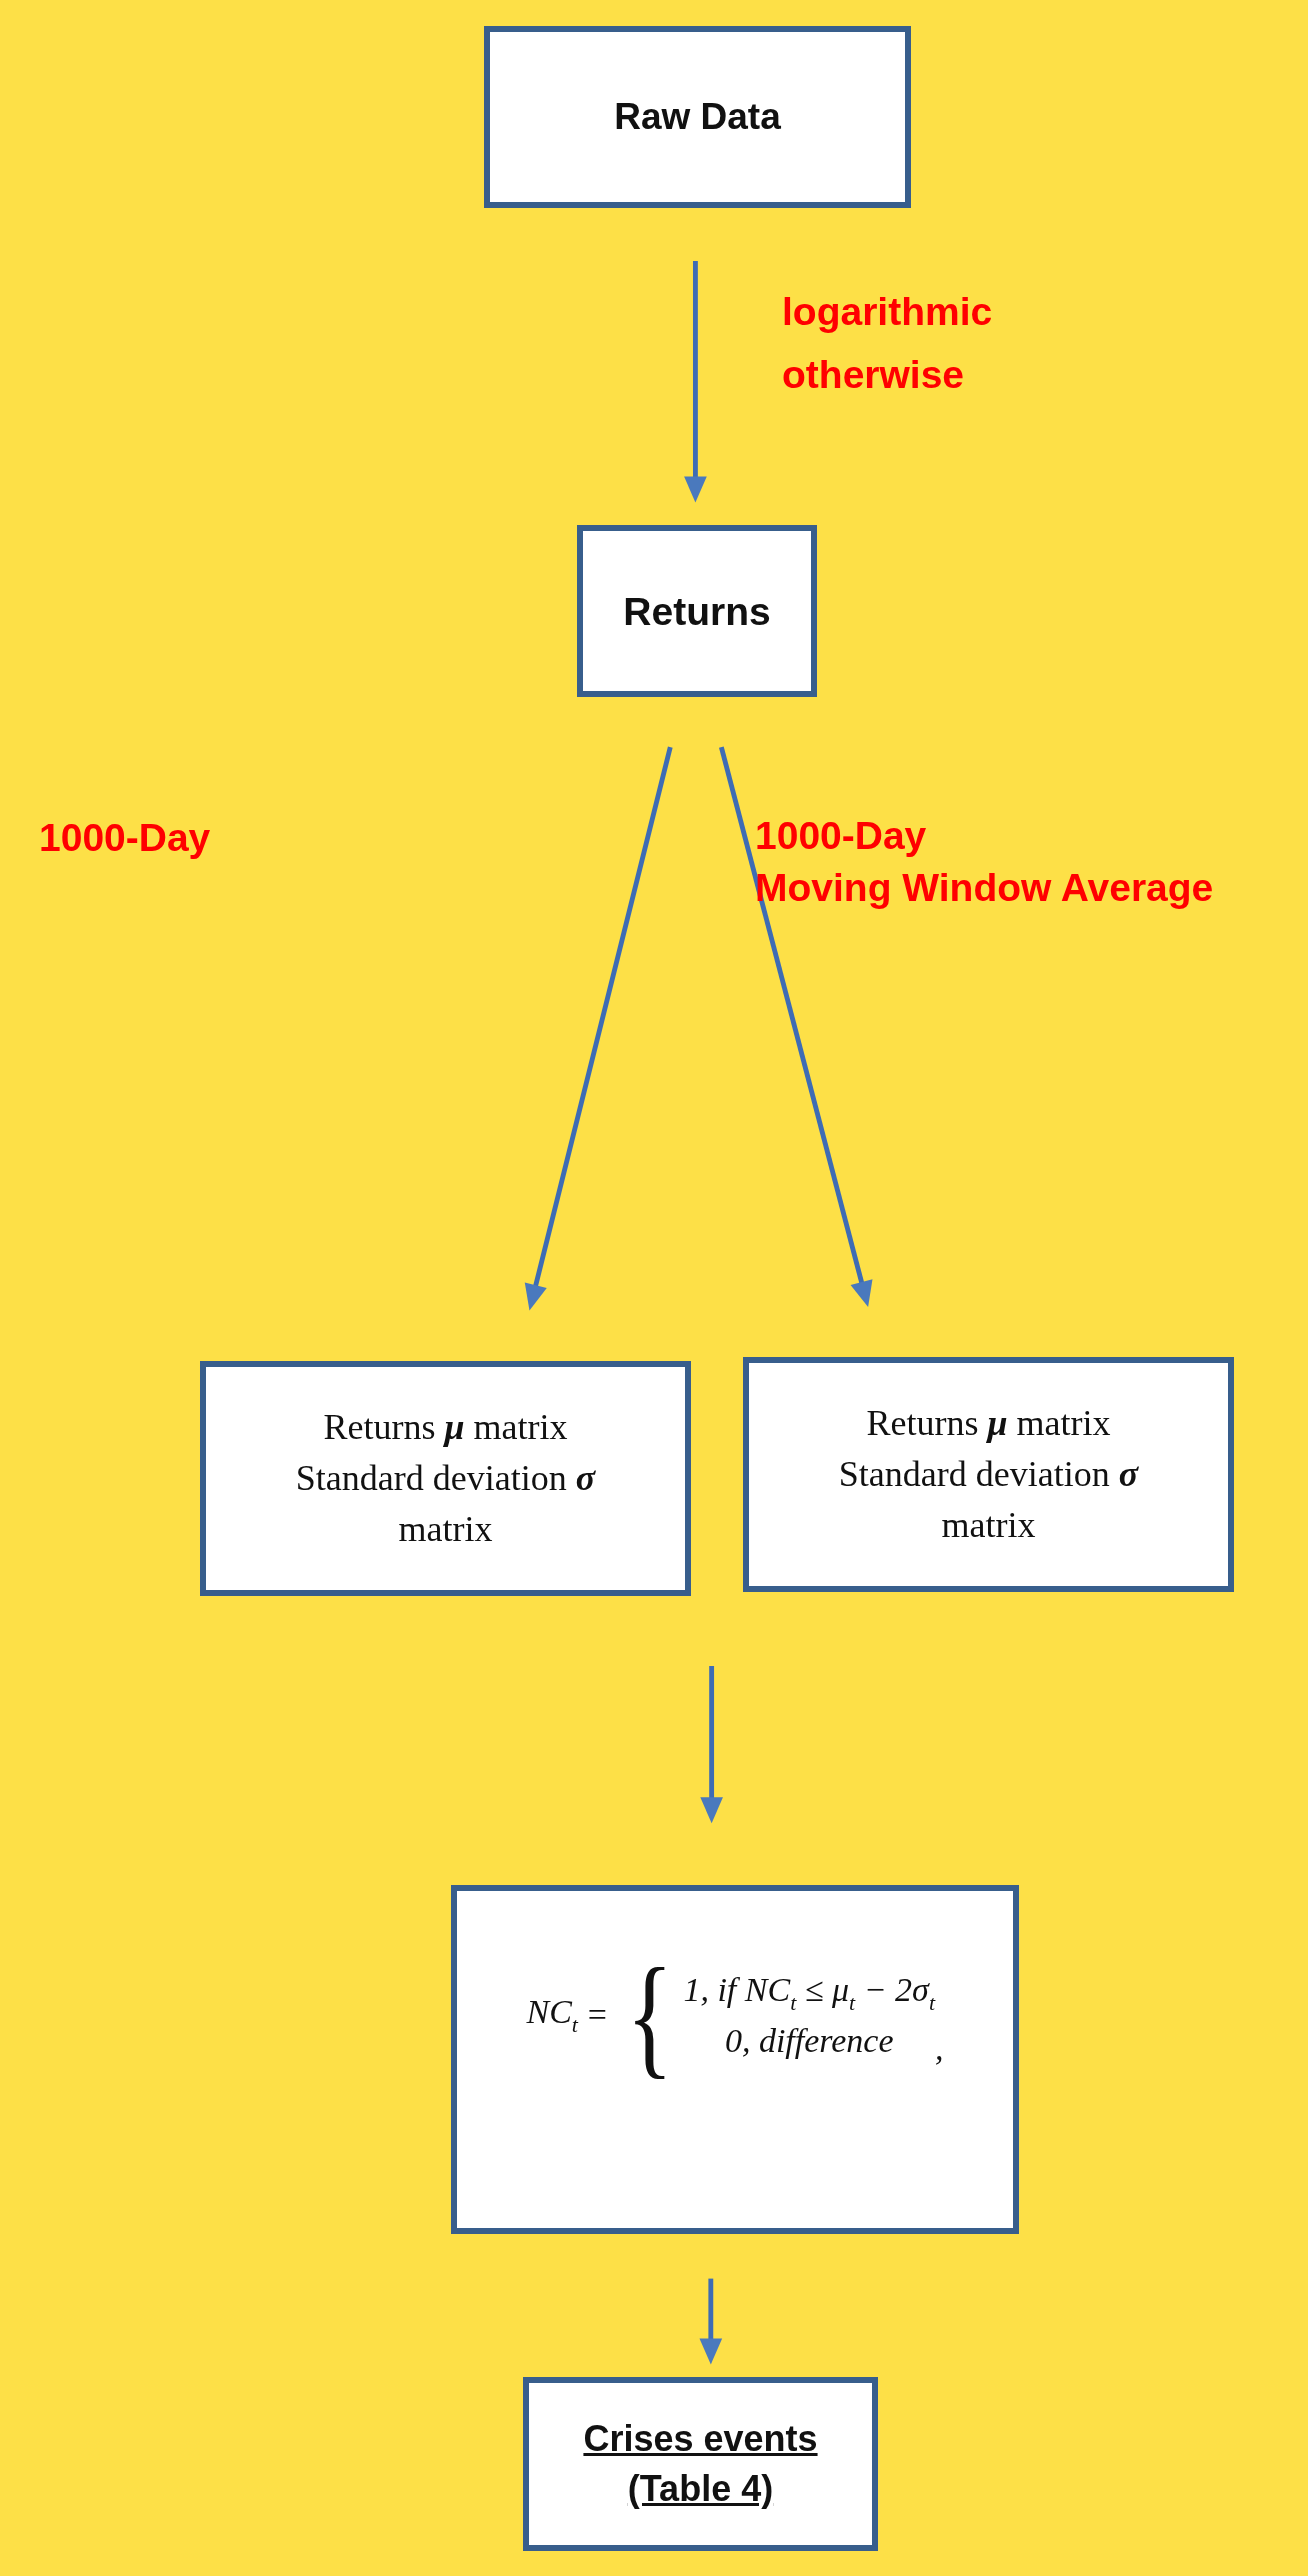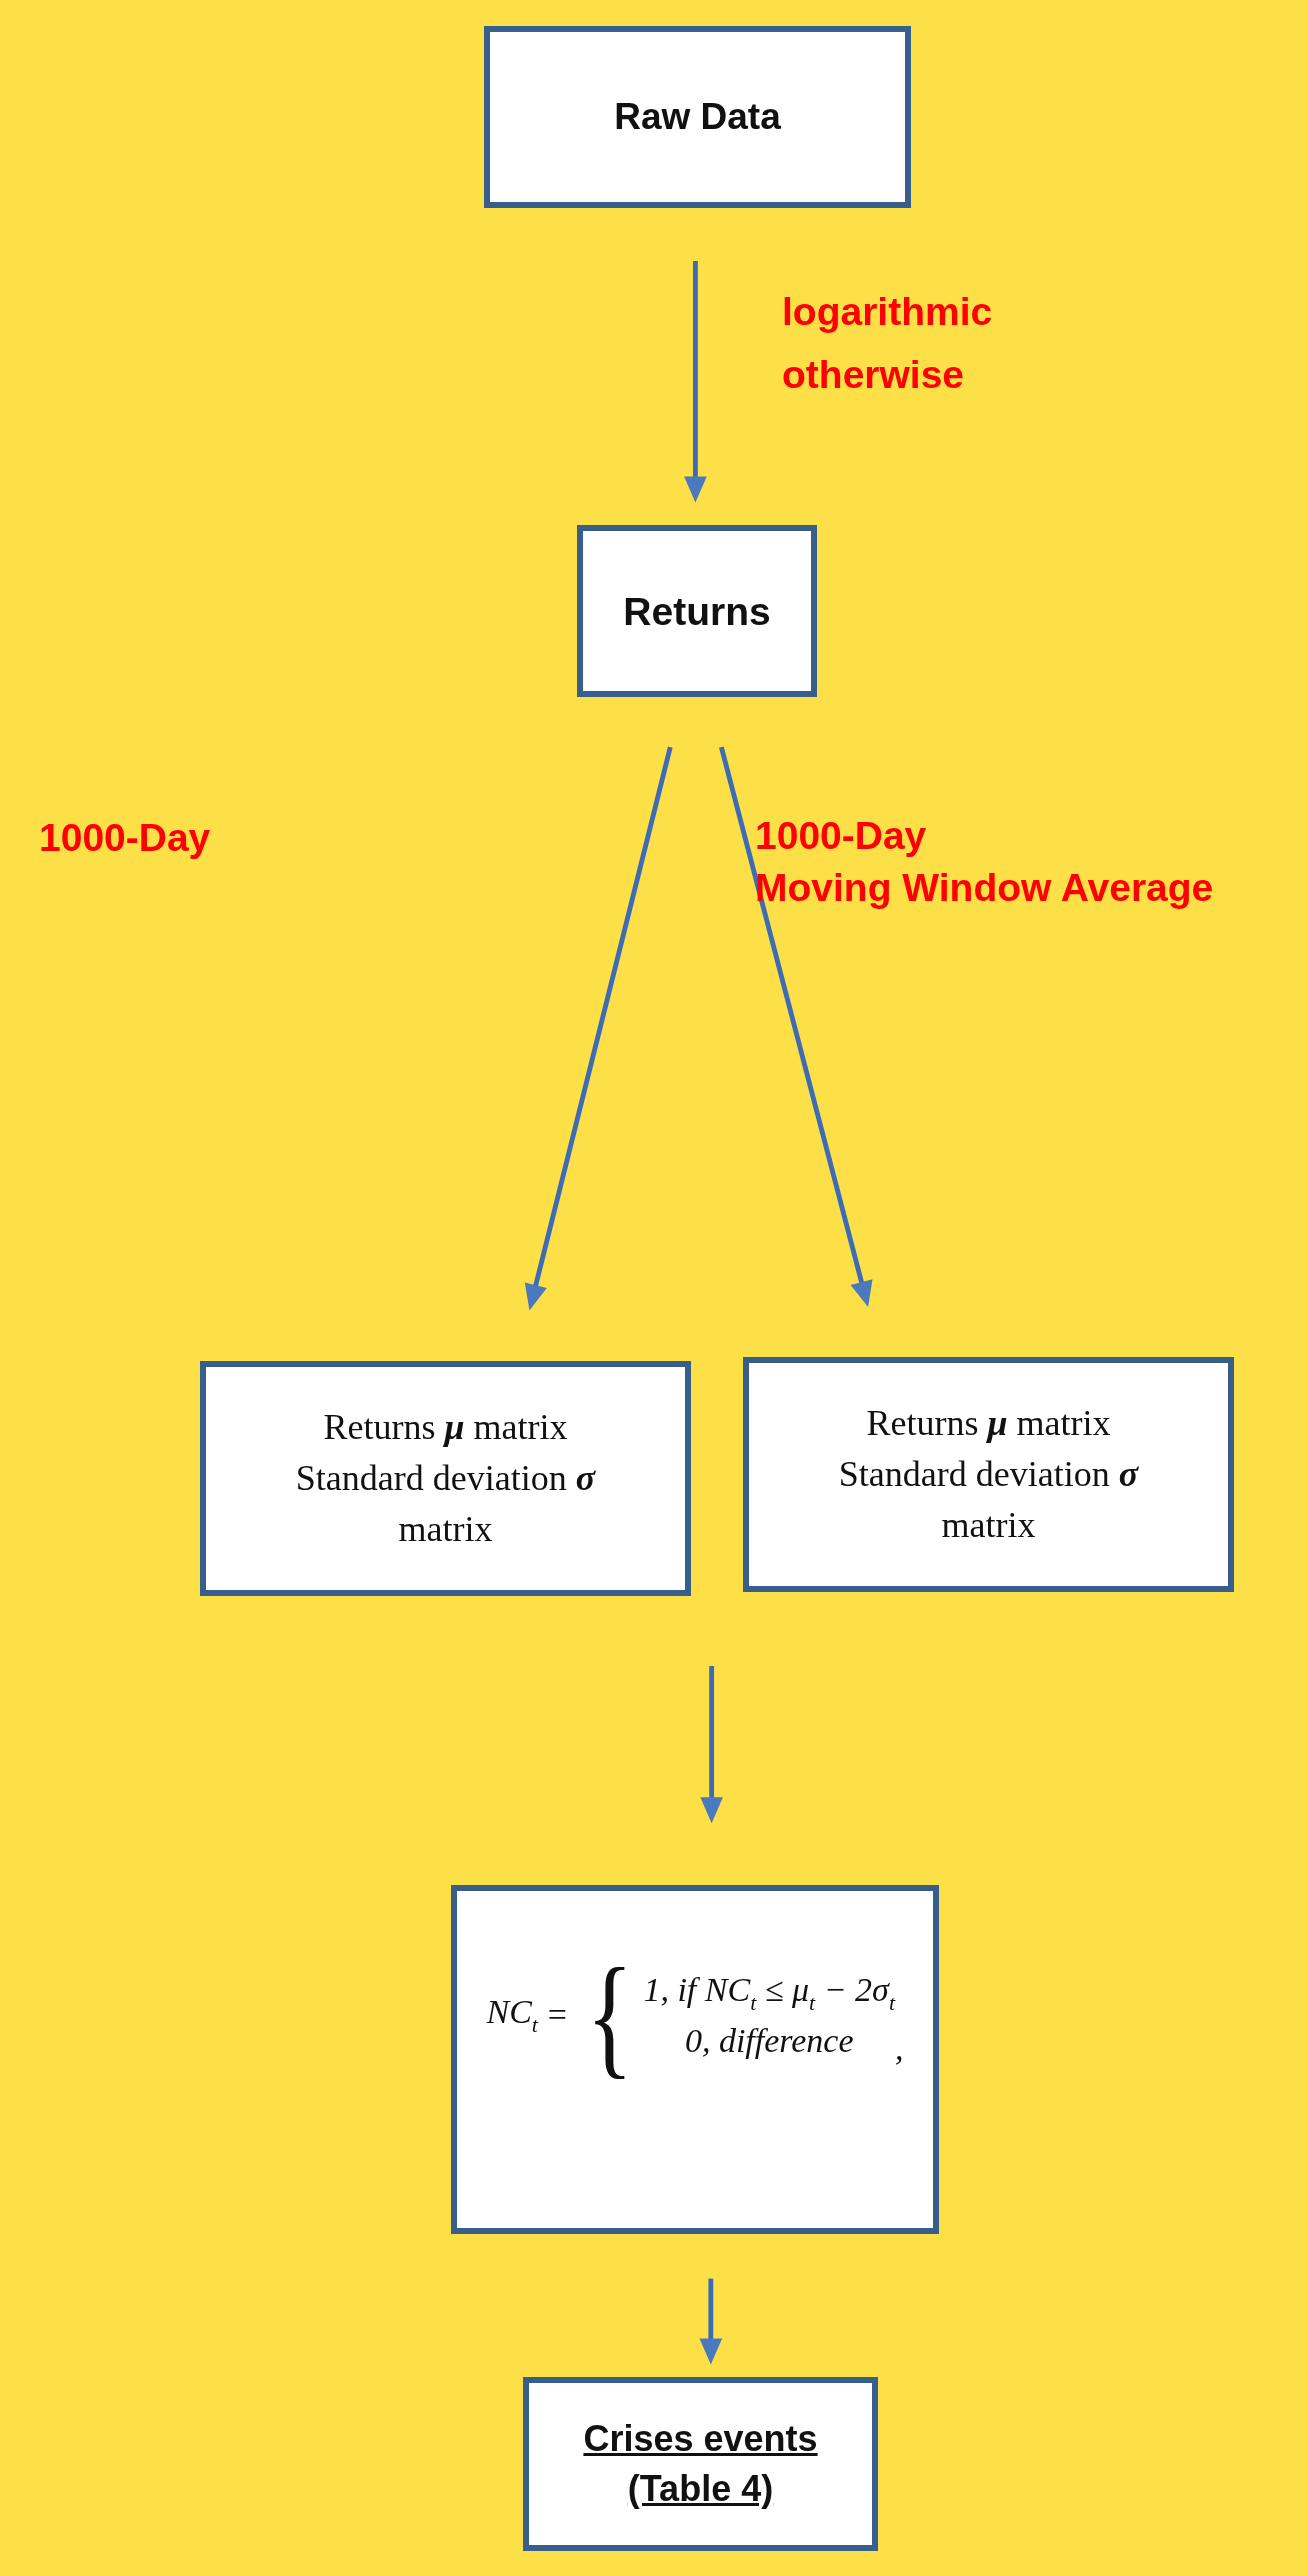--- a/index.html
+++ b/index.html
@@ -21,21 +21,21 @@
     flex-direction:column;
     align-items:center;
     justify-content:center;
     text-align:center;
     color:#111111;
   }
   #node-raw{left:484px;top:26px;width:427px;height:182px;}
   #node-returns{left:577px;top:525px;width:240px;height:172px;}
   #node-mat-left{left:200px;top:1361px;width:491px;height:235px;}
   #node-mat-right{left:743px;top:1357px;width:491px;height:235px;}
-  #node-formula{left:451px;top:1885px;width:488px;height:349px;padding-bottom:89px;}
+  #node-formula{left:451px;top:1885px;width:568px;height:349px;padding-bottom:89px;}
   #node-crises{left:523px;top:2377px;width:355px;height:174px;text-decoration:underline;}
 
   .sans-bold{font:700 37px/50px "Liberation Sans",sans-serif;}
   .sans-reg{font:400 37px/50px "Liberation Sans",sans-serif;}
   .returns-label{font:700 39px/45px "Liberation Sans",sans-serif;}
   .crises-line{font:700 36px/50px "Liberation Sans",sans-serif;}
 
   .serif-line{font:400 36px/51px "Liberation Serif",serif;white-space:pre;}
   .math-bold{font-weight:700;font-style:italic;font-family:"Liberation Serif",serif;}
 

